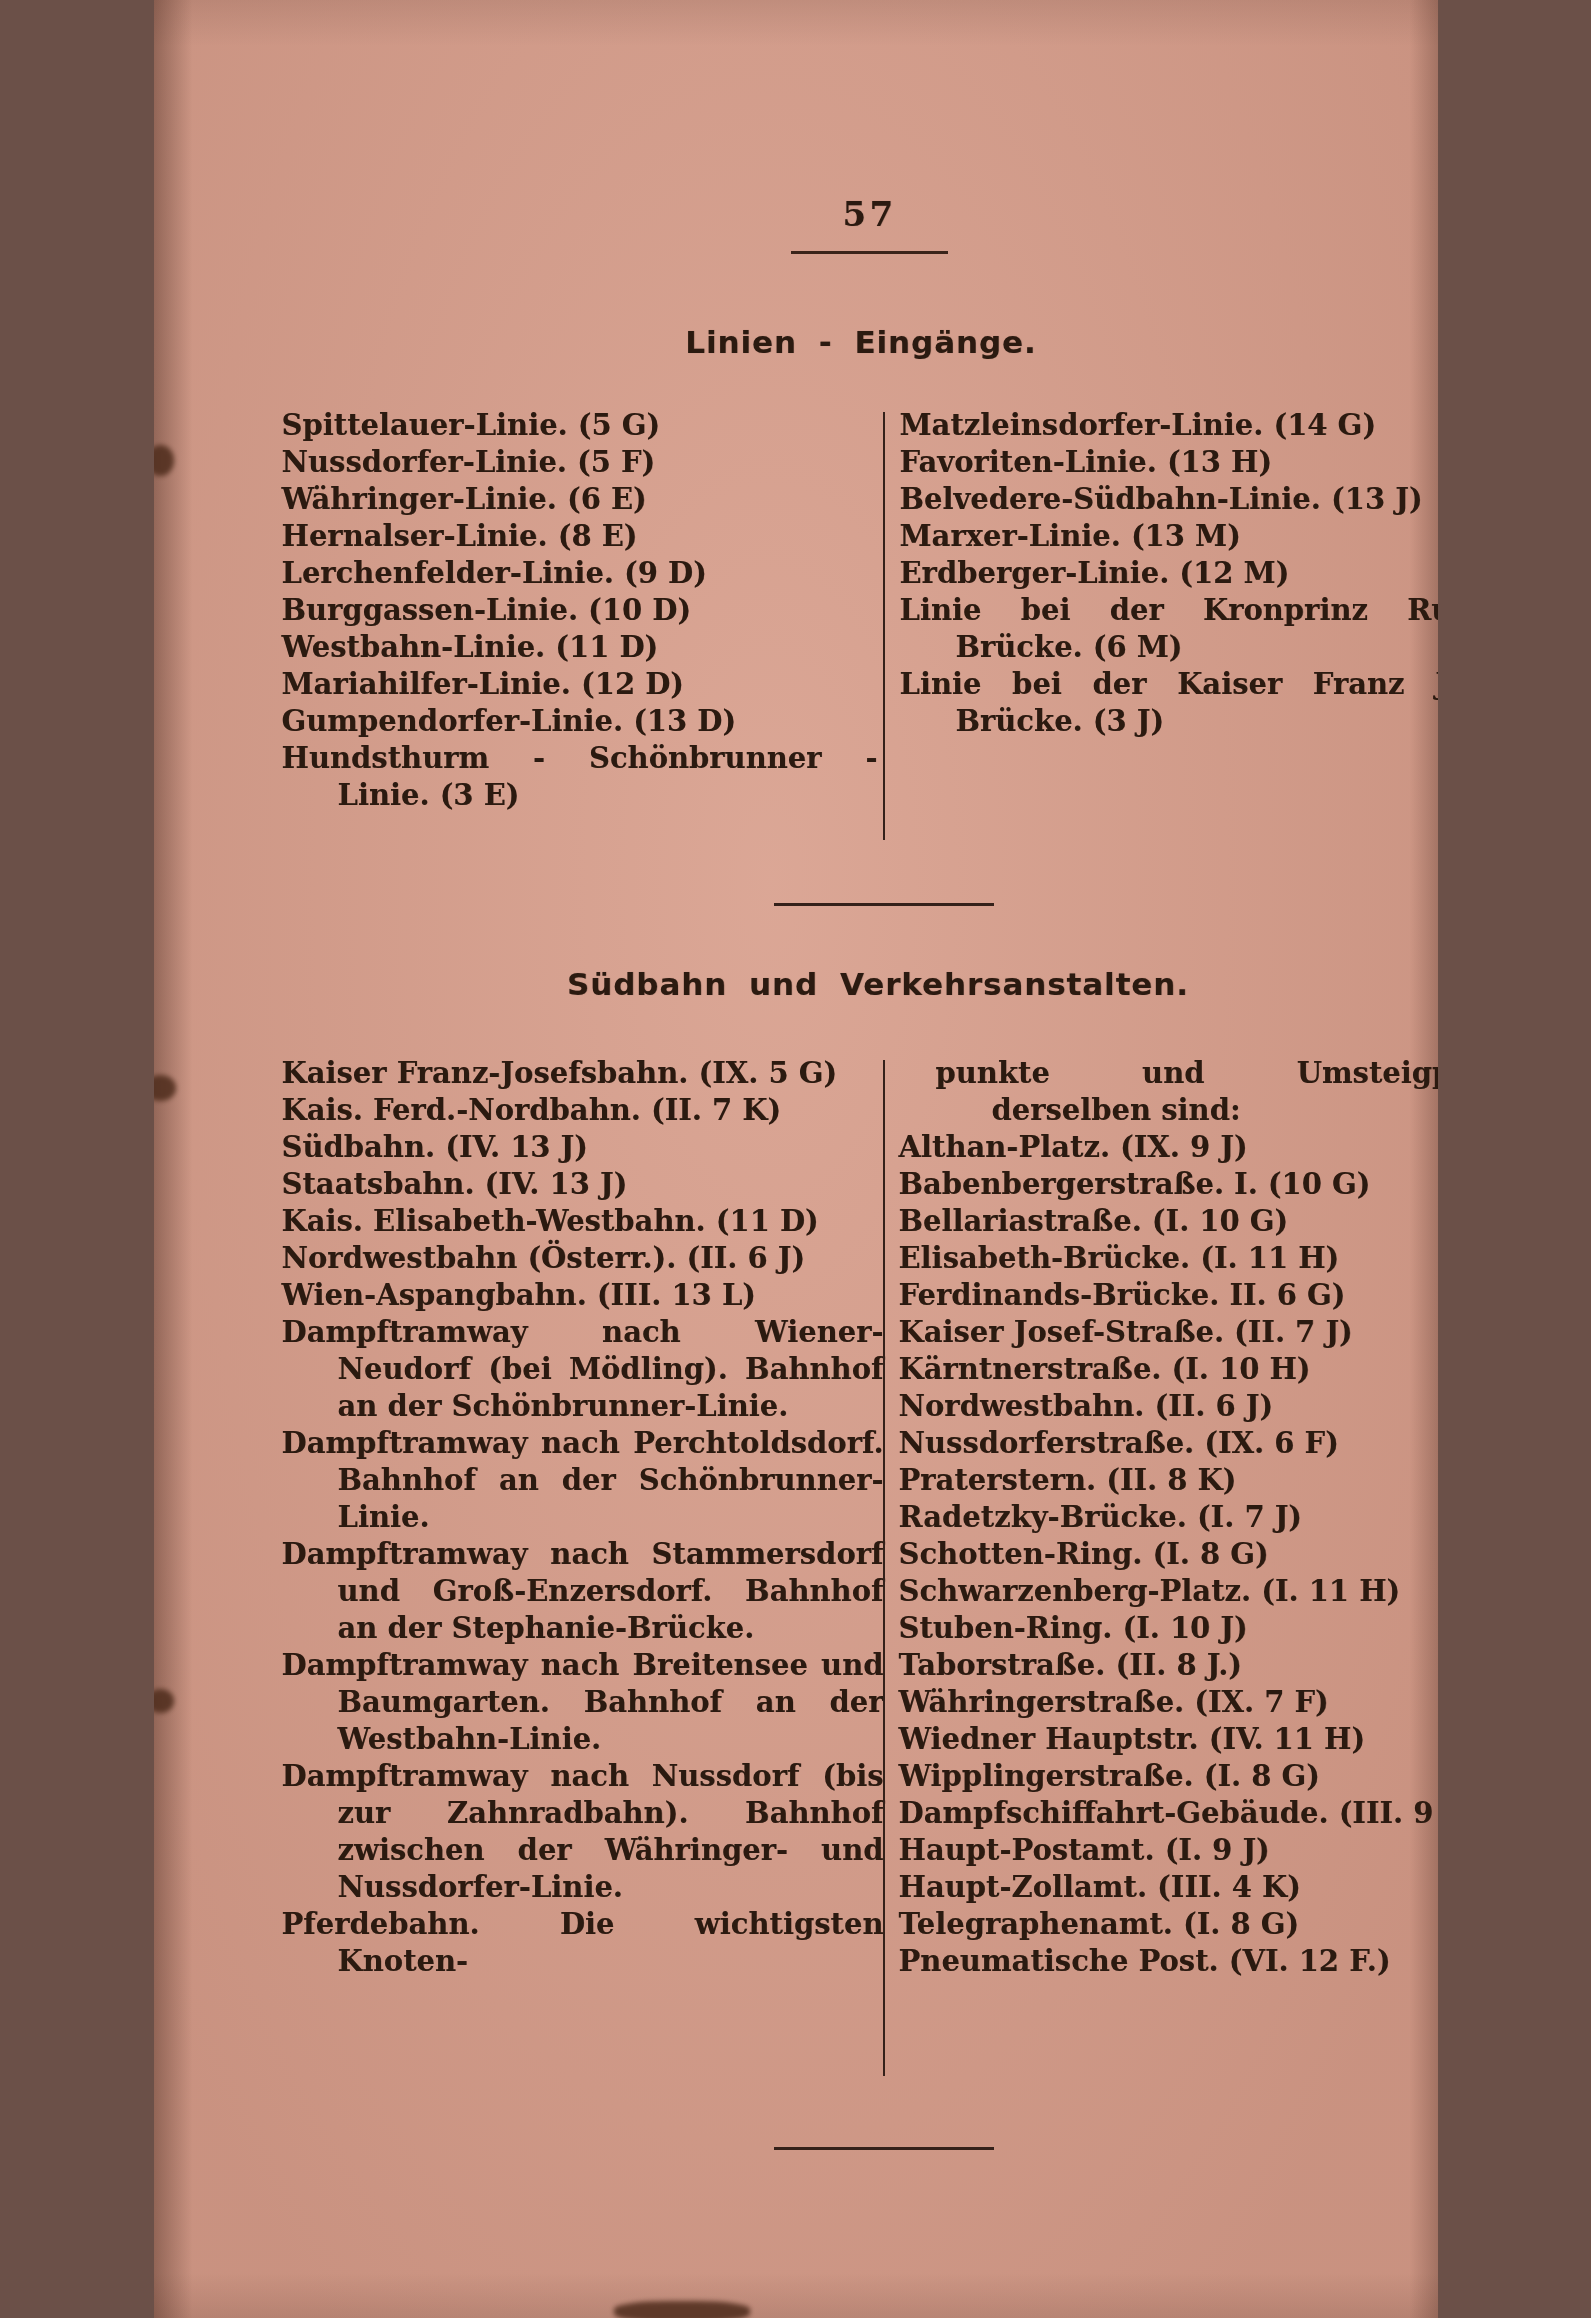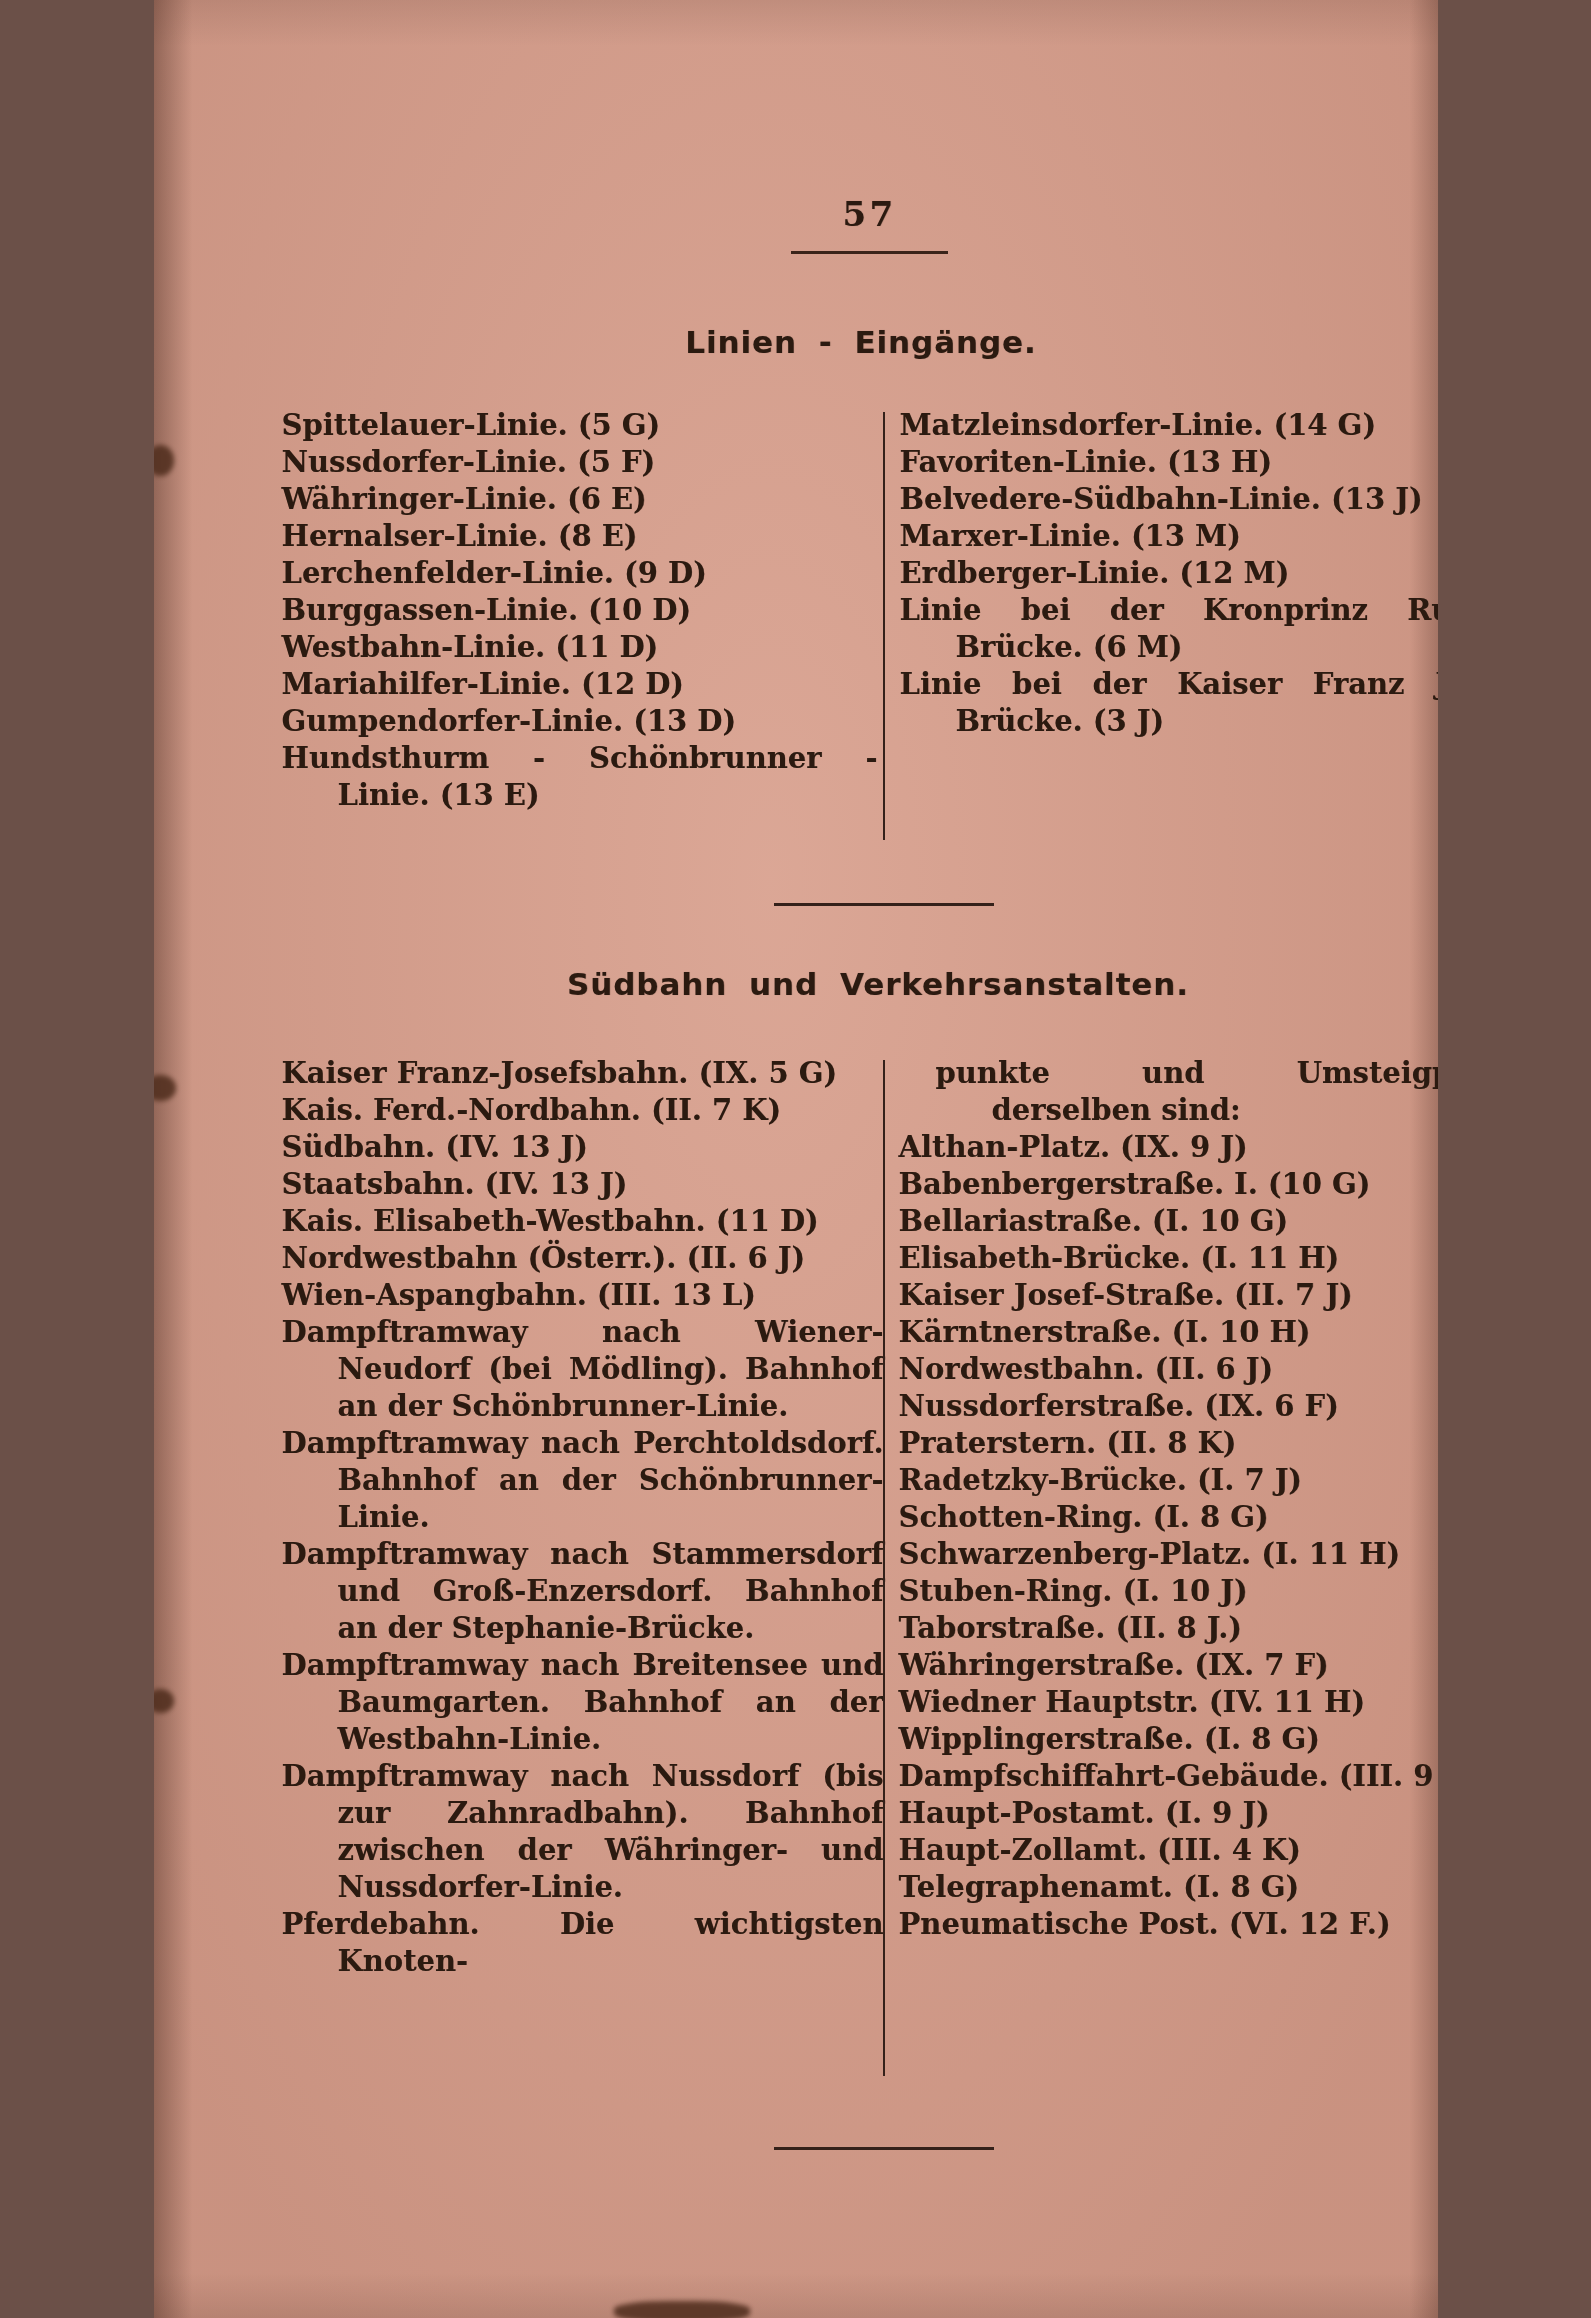--- a/index.html
+++ b/index.html
@@ -71,21 +71,21 @@
   <div class="col s1l">
       <div class="entry">Spittelauer-Linie. (5 G)</div>
       <div class="entry">Nussdorfer-Linie. (5 F)</div>
       <div class="entry">Währinger-Linie. (6 E)</div>
       <div class="entry">Hernalser-Linie. (8 E)</div>
       <div class="entry">Lerchenfelder-Linie. (9 D)</div>
       <div class="entry">Burggassen-Linie. (10 D)</div>
       <div class="entry">Westbahn-Linie. (11 D)</div>
       <div class="entry">Mariahilfer-Linie. (12 D)</div>
       <div class="entry">Gumpendorfer-Linie. (13 D)</div>
-      <div class="entry">Hundsthurm - Schönbrunner - Linie. (13 E)</div>
+      <div class="entry">Hundsthurm - Schönbrunner - Linie. (3 E)</div>
     </div>
   <div class="vrule r1"></div>
   <div class="col s1r">
       <div class="entry">Matzleinsdorfer-Linie. (14 G)</div>
       <div class="entry">Favoriten-Linie. (13 H)</div>
       <div class="entry">Belvedere-Südbahn-Linie. (13 J)</div>
       <div class="entry">Marxer-Linie. (13 M)</div>
       <div class="entry">Erdberger-Linie. (12 M)</div>
       <div class="entry">Linie bei der Kronprinz Rudolf-Brücke. (6 M)</div>
       <div class="entry">Linie bei der Kaiser Franz Josef-Brücke. (3 J)</div>
@@ -110,20 +110,21 @@
       <div class="entry">Dampftramway nach Nussdorf (bis zur Zahnradbahn). Bahnhof zwischen der Währinger- und Nussdorfer-Linie.</div>
       <div class="entry">Pferdebahn. Die wichtigsten Knoten-</div>
     </div>
   <div class="vrule r2"></div>
   <div class="col s2r">
       <div class="entry ind1">punkte und Umsteigplätze derselben sind:</div>
       <div class="entry ind2">Althan-Platz. (IX. 9 J)</div>
       <div class="entry ind2">Babenbergerstraße. I. (10 G)</div>
       <div class="entry ind2">Bellariastraße. (I. 10 G)</div>
       <div class="entry ind2">Elisabeth-Brücke. (I. 11 H)</div>
+      <div class="entry ind2">Ferdinands-Brücke. II. 6 G)</div>
       <div class="entry ind2">Kaiser Josef-Straße. (II. 7 J)</div>
       <div class="entry ind2">Kärntnerstraße. (I. 10 H)</div>
       <div class="entry ind2">Nordwestbahn. (II. 6 J)</div>
       <div class="entry ind2">Nussdorferstraße. (IX. 6 F)</div>
       <div class="entry ind2">Praterstern. (II. 8 K)</div>
       <div class="entry ind2">Radetzky-Brücke. (I. 7 J)</div>
       <div class="entry ind2">Schotten-Ring. (I. 8 G)</div>
       <div class="entry ind2">Schwarzenberg-Platz. (I. 11 H)</div>
       <div class="entry ind2">Stuben-Ring. (I. 10 J)</div>
       <div class="entry ind2">Taborstraße. (II. 8 J.)</div>

